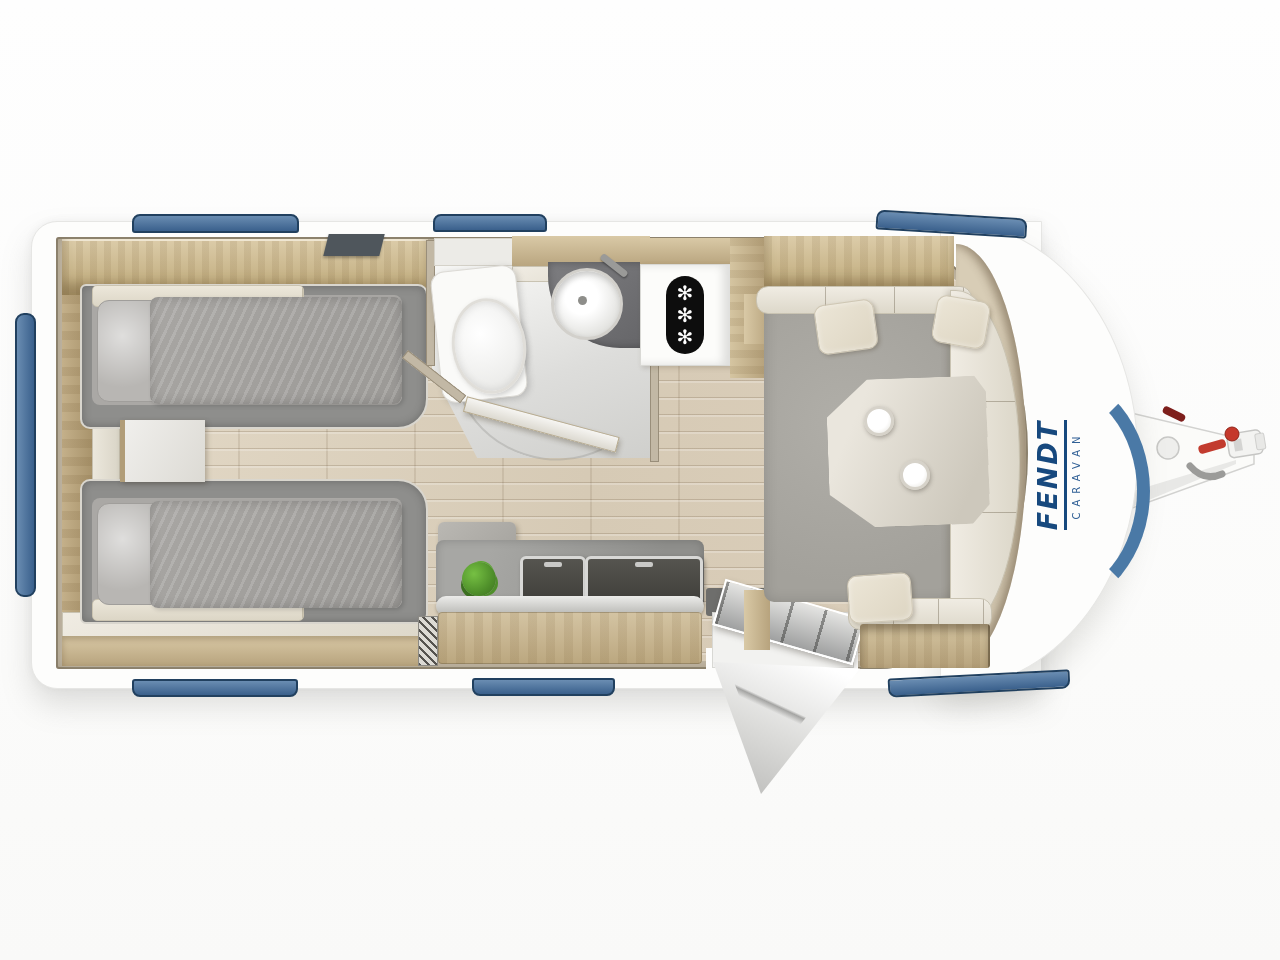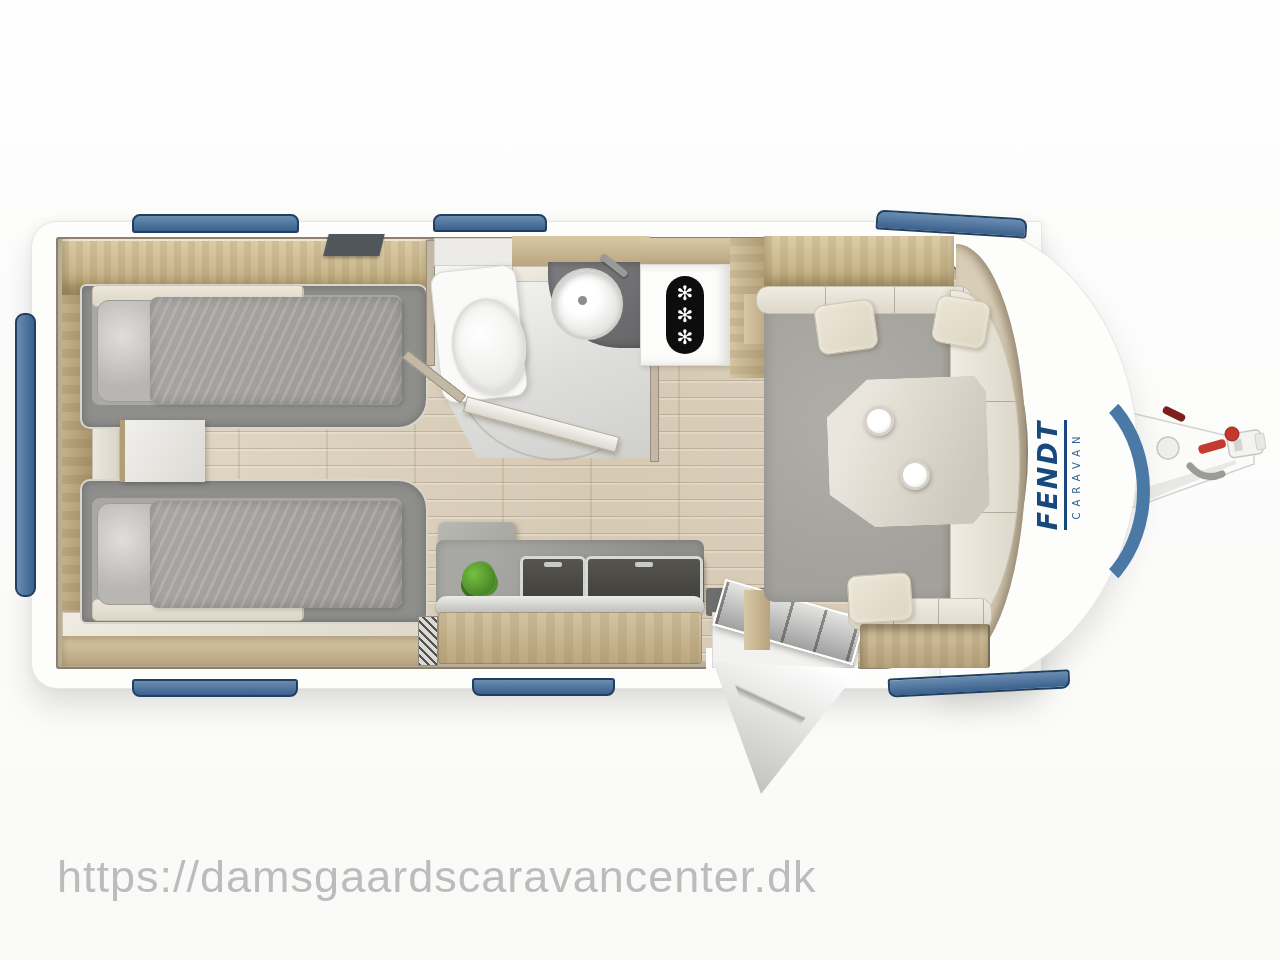--- a/index.html
+++ b/index.html
@@ -347,14 +347,13 @@
   <div id="cup-1" class="abs cup"></div>
   <div id="cup-2" class="abs cup"></div>
   <div id="dinette-bench-wood" class="abs"></div>
 
   <div id="nose-trim" class="abs"></div>
   <div id="fendt-logo" class="abs">
     <span class="primary">FENDT</span>
     <span class="secondary">CARAVAN</span>
   </div>
 
-  <div id="watermark" class="abs">https://damsgaardscaravancenter.dk</div>
 </div>
 
 </body></html>

